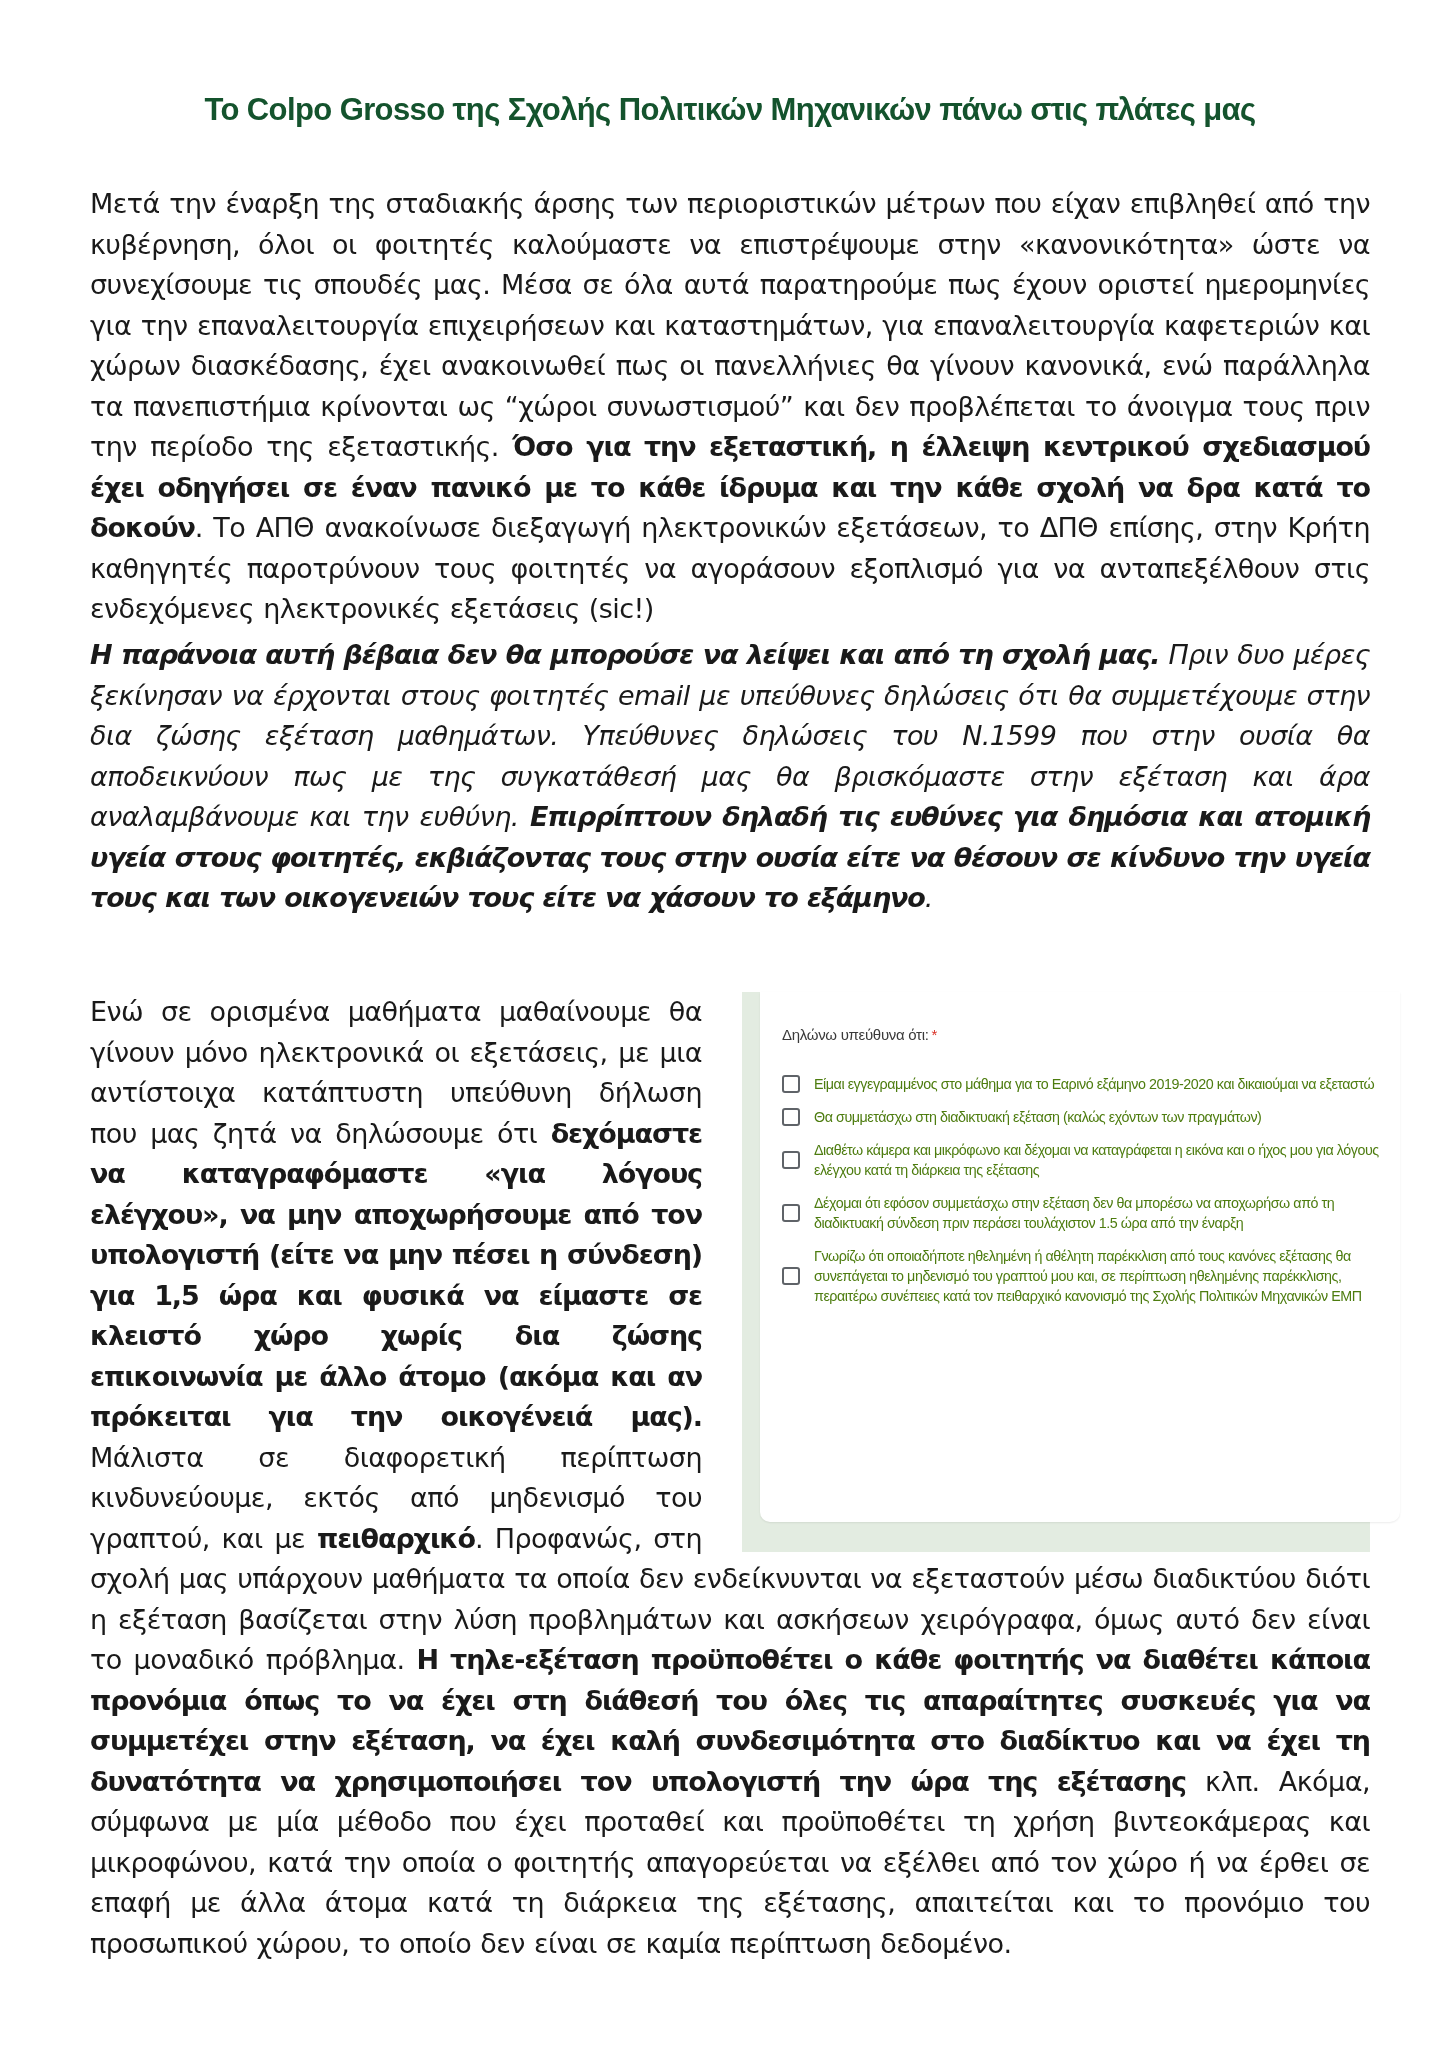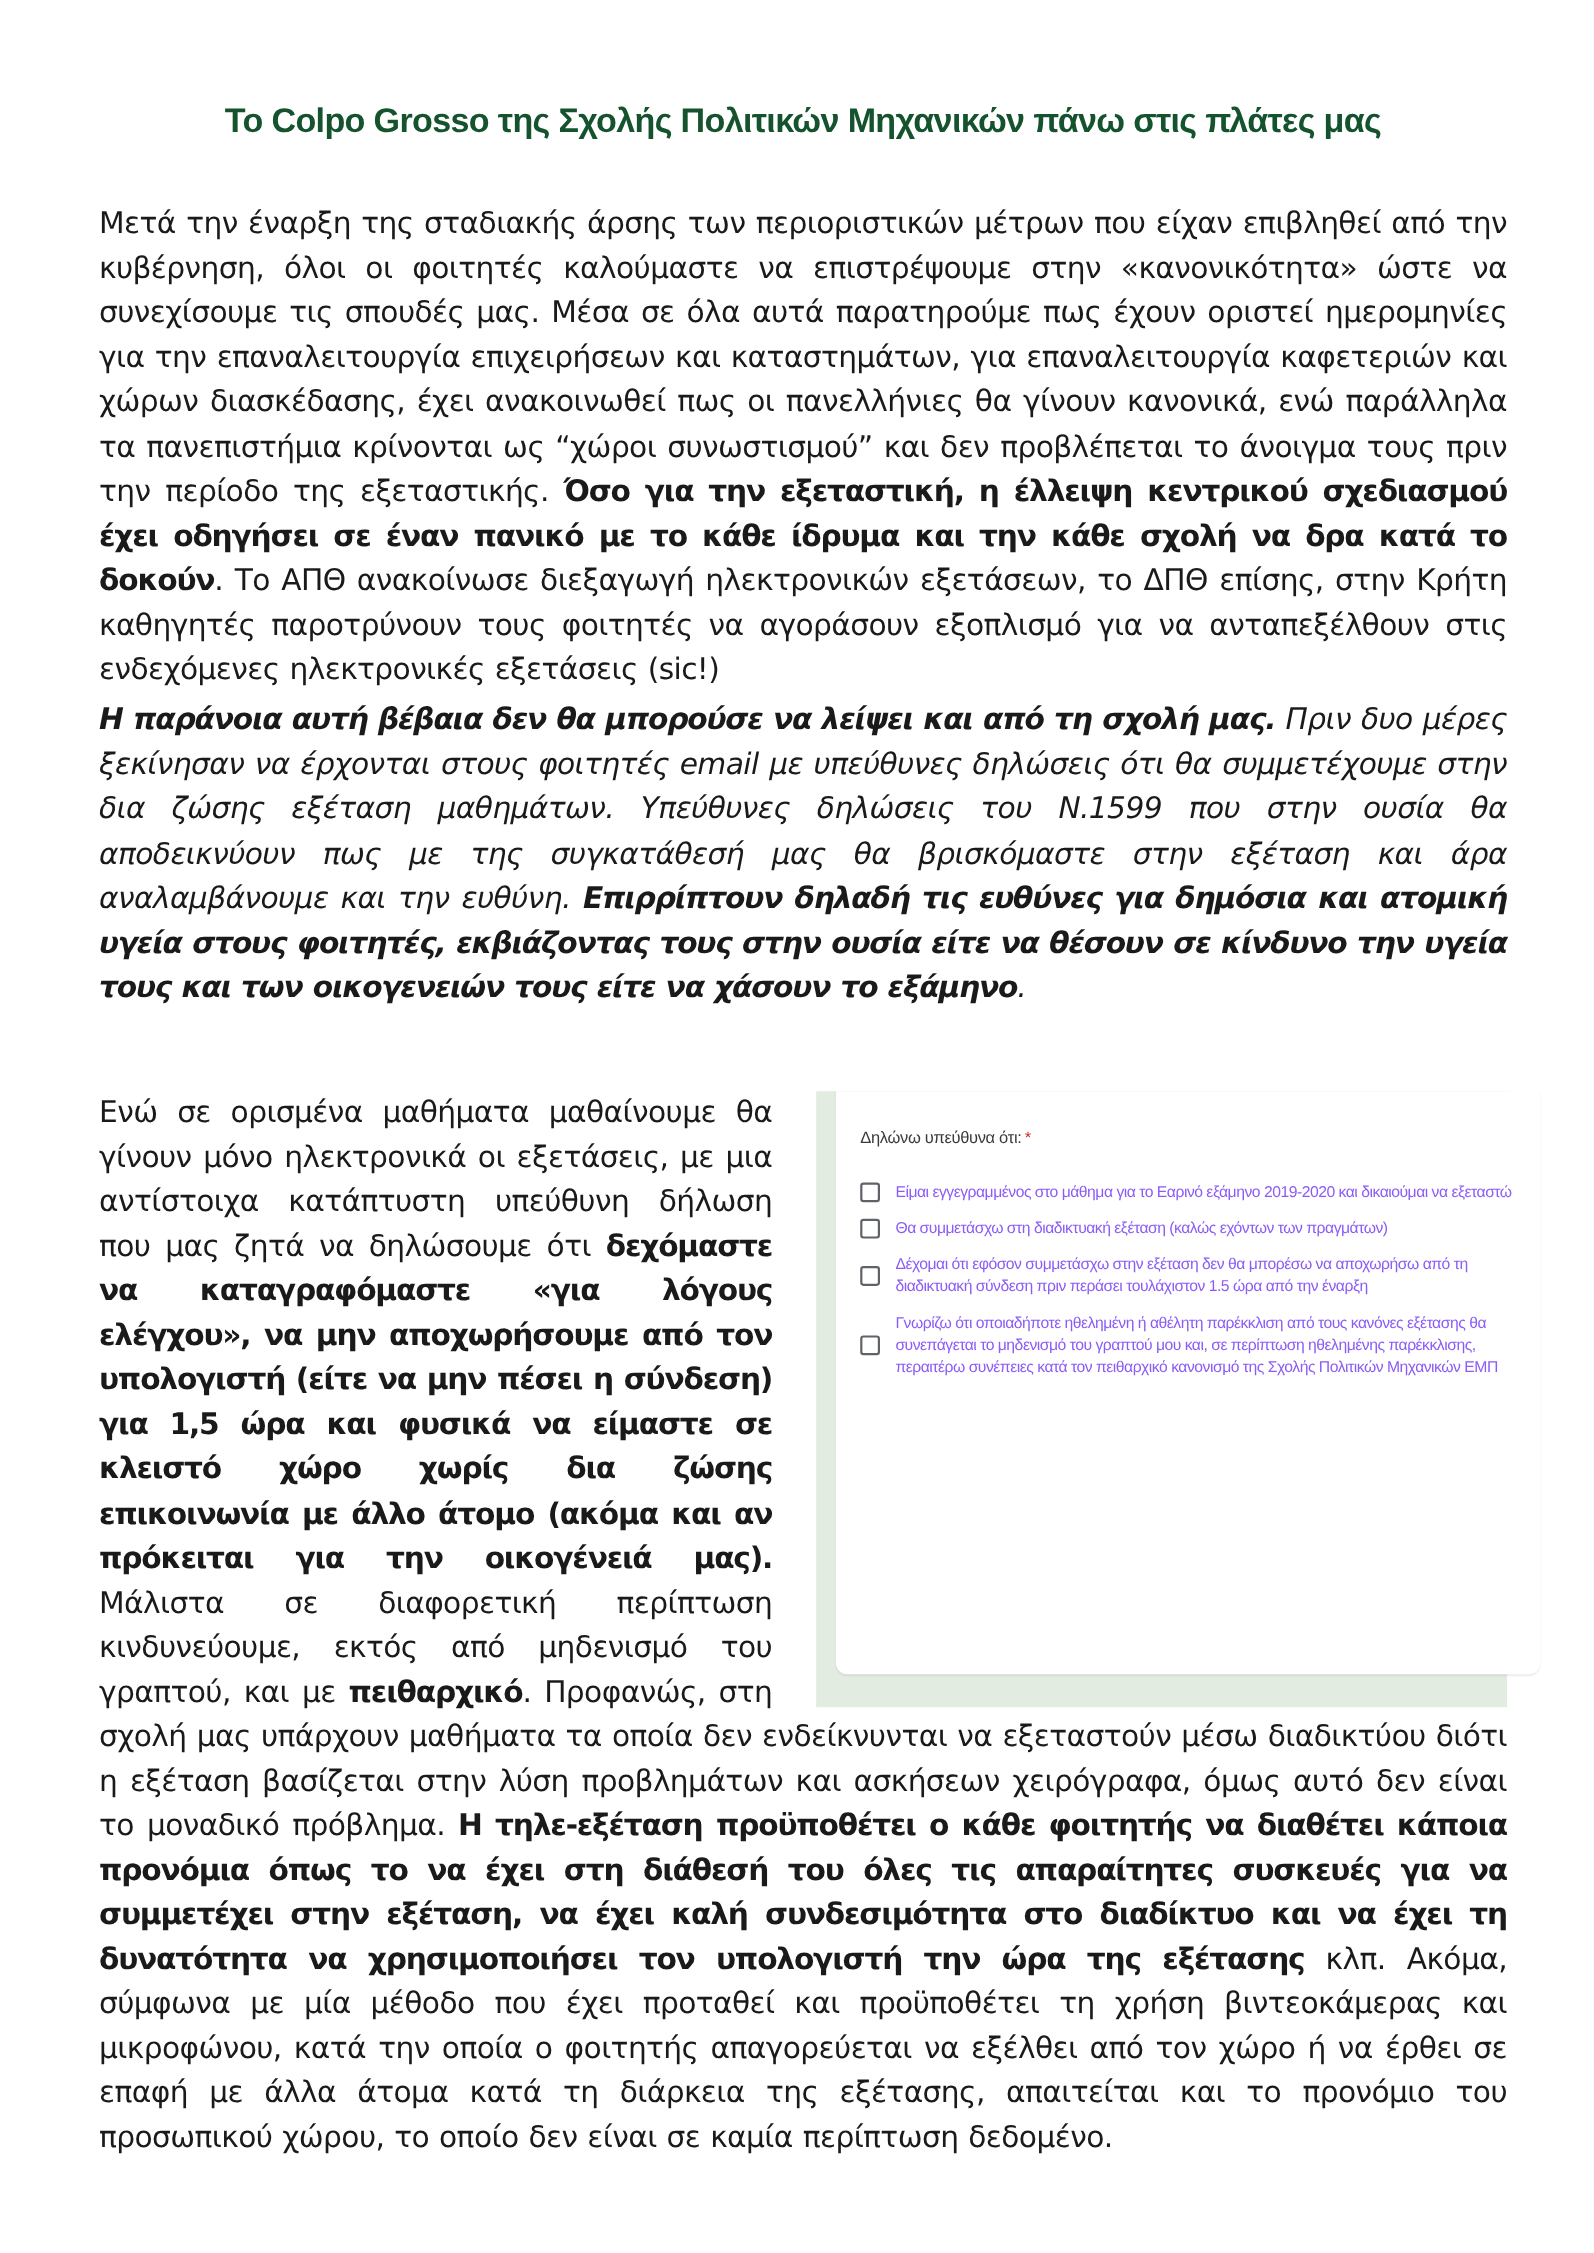--- a/index.html
+++ b/index.html
@@ -112,21 +112,21 @@
       border: 2px solid #5f6368;
       border-radius: 3px;
       margin-right: 14px;
       background: #fff;
       cursor: pointer;
     }
     .option-label {
       font-family: "Liberation Sans", sans-serif;
       font-size: 14.3px;
       line-height: 20px;
-      color: #8b5cf6;
+      color: #4d7c0f;
       letter-spacing: -0.45px;
     }
     .clear { clear: both; }
   </style>
 </head>
 <body>
 
 <div class="page">
 
   <h1 class="title">Το Colpo Grosso της Σχολής Πολιτικών Μηχανικών πάνω στις πλάτες μας</h1>
@@ -143,20 +143,24 @@
           <div class="option">
               <span class="checkbox"></span>
               <span class="option-label">Είμαι εγγεγραμμένος στο μάθημα για το Εαρινό εξάμηνο 2019-2020 και δικαιούμαι να εξεταστώ</span>
             </div>
           <div class="option">
               <span class="checkbox"></span>
               <span class="option-label">Θα συμμετάσχω στη διαδικτυακή εξέταση (καλώς εχόντων των πραγμάτων)</span>
             </div>
           <div class="option">
               <span class="checkbox"></span>
+              <span class="option-label">Διαθέτω κάμερα και μικρόφωνο και δέχομαι να καταγράφεται η εικόνα και ο ήχος μου για λόγους ελέγχου κατά τη διάρκεια της εξέτασης</span>
+            </div>
+          <div class="option">
+              <span class="checkbox"></span>
               <span class="option-label">Δέχομαι ότι εφόσον συμμετάσχω στην εξέταση δεν θα μπορέσω να αποχωρήσω από τη διαδικτυακή σύνδεση πριν περάσει τουλάχιστον 1.5 ώρα από την έναρξη</span>
             </div>
           <div class="option">
               <span class="checkbox"></span>
               <span class="option-label">Γνωρίζω ότι οποιαδήποτε ηθελημένη ή αθέλητη παρέκκλιση από τους κανόνες εξέτασης θα συνεπάγεται το μηδενισμό του γραπτού μου και, σε περίπτωση ηθελημένης παρέκκλισης, περαιτέρω συνέπειες κατά τον πειθαρχικό κανονισμό της Σχολής Πολιτικών Μηχανικών ΕΜΠ</span>
             </div>
         </div>
       </div>
     </div>
     <p class="para" id="p3"><span>Ενώ σε ορισμένα μαθήματα μαθαίνουμε θα γίνουν μόνο ηλεκτρονικά οι εξετάσεις, με μια αντίστοιχα κατάπτυστη υπεύθυνη δήλωση που μας ζητά να δηλώσουμε ότι </span><b>δεχόμαστε να καταγραφόμαστε «για λόγους ελέγχου», να μην αποχωρήσουμε από τον υπολογιστή (είτε να μην πέσει η σύνδεση) για 1,5 ώρα και φυσικά να είμαστε σε κλειστό χώρο χωρίς δια ζώσης επικοινωνία με άλλο άτομο (ακόμα και αν πρόκειται για την οικογένειά μας).</b><span> Μάλιστα σε διαφορετική περίπτωση κινδυνεύουμε, εκτός από μηδενισμό του γραπτού, και με </span><b>πειθαρχικό</b><span>. Προφανώς, στη σχολή μας υπάρχουν μαθήματα τα οποία δεν ενδείκνυνται να εξεταστούν μέσω διαδικτύου διότι η εξέταση βασίζεται στην λύση προβλημάτων και ασκήσεων χειρόγραφα, όμως αυτό δεν είναι το μοναδικό πρόβλημα. </span><b>Η τηλε-εξέταση προϋποθέτει ο κάθε φοιτητής να διαθέτει κάποια προνόμια όπως το να έχει στη διάθεσή του όλες τις απαραίτητες συσκευές για να συμμετέχει στην εξέταση, να έχει καλή συνδεσιμότητα στο διαδίκτυο και να έχει τη δυνατότητα να χρησιμοποιήσει τον υπολογιστή την ώρα της εξέτασης</b><span> κλπ. Ακόμα, σύμφωνα με μία μέθοδο που έχει προταθεί και προϋποθέτει τη χρήση βιντεοκάμερας και μικροφώνου, κατά την οποία ο φοιτητής απαγορεύεται να εξέλθει από τον χώρο ή να έρθει σε επαφή με άλλα άτομα κατά τη διάρκεια της εξέτασης, απαιτείται και το προνόμιο του προσωπικού χώρου, το οποίο δεν είναι σε καμία περίπτωση δεδομένο.</span></p>

